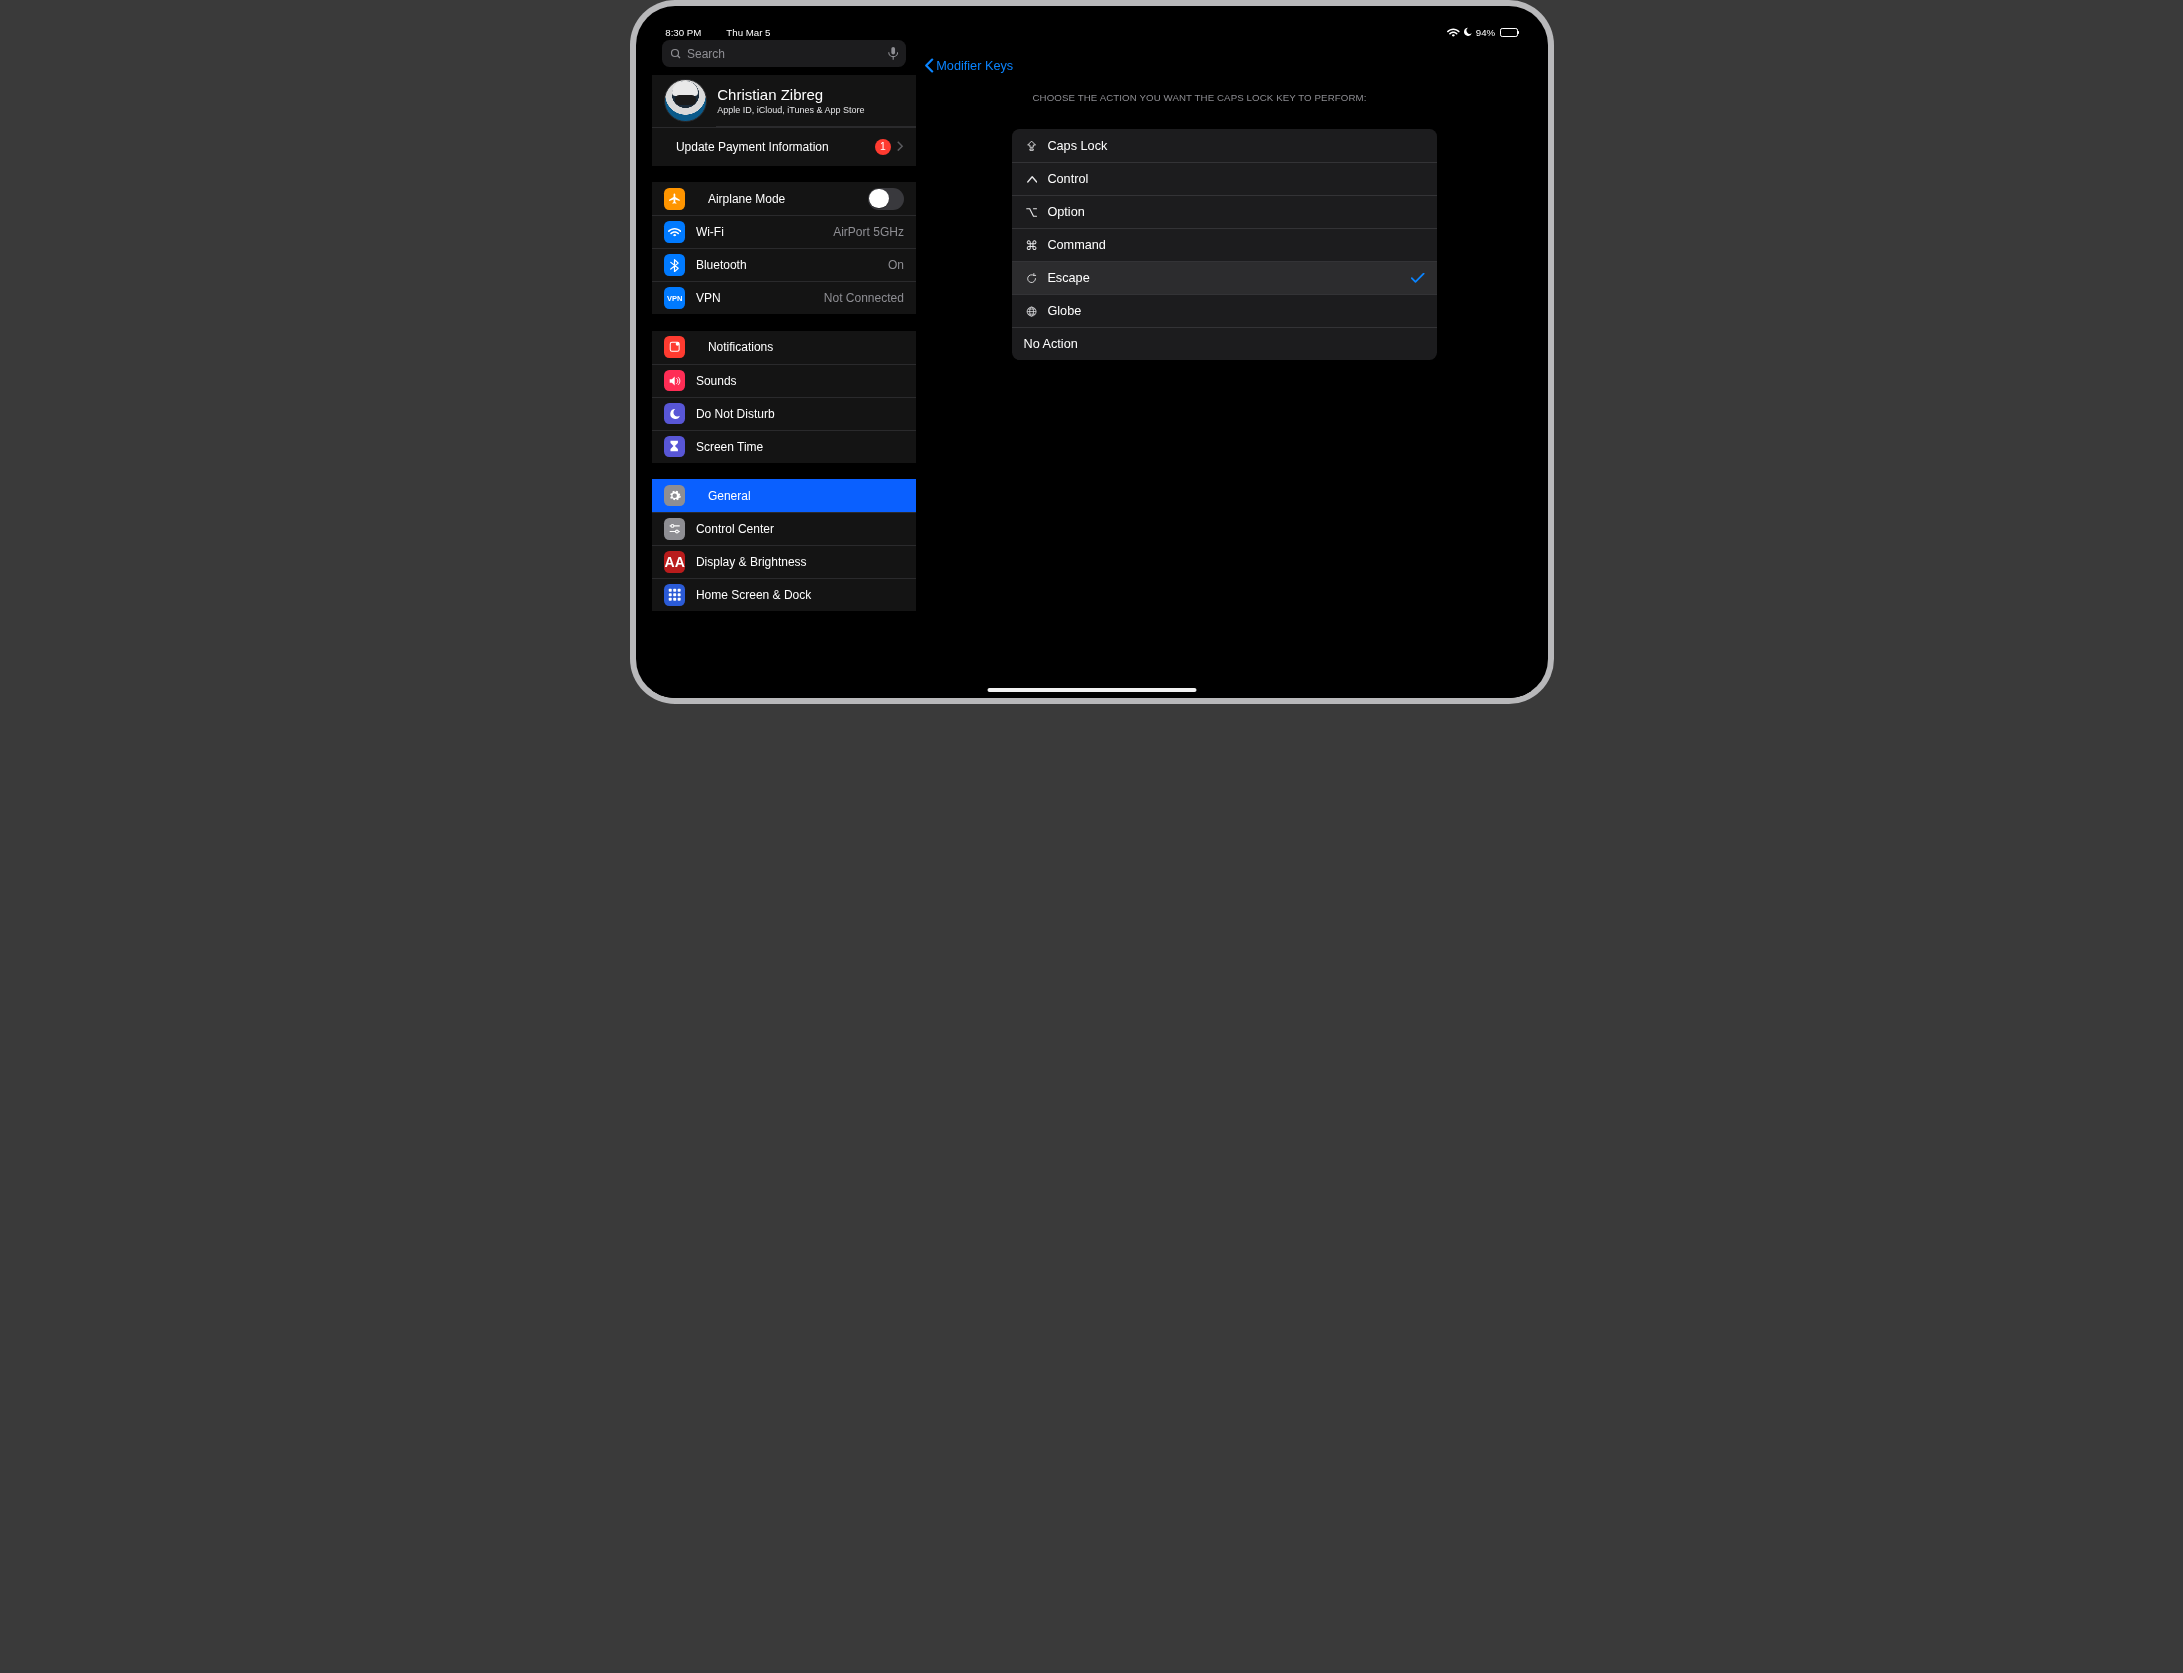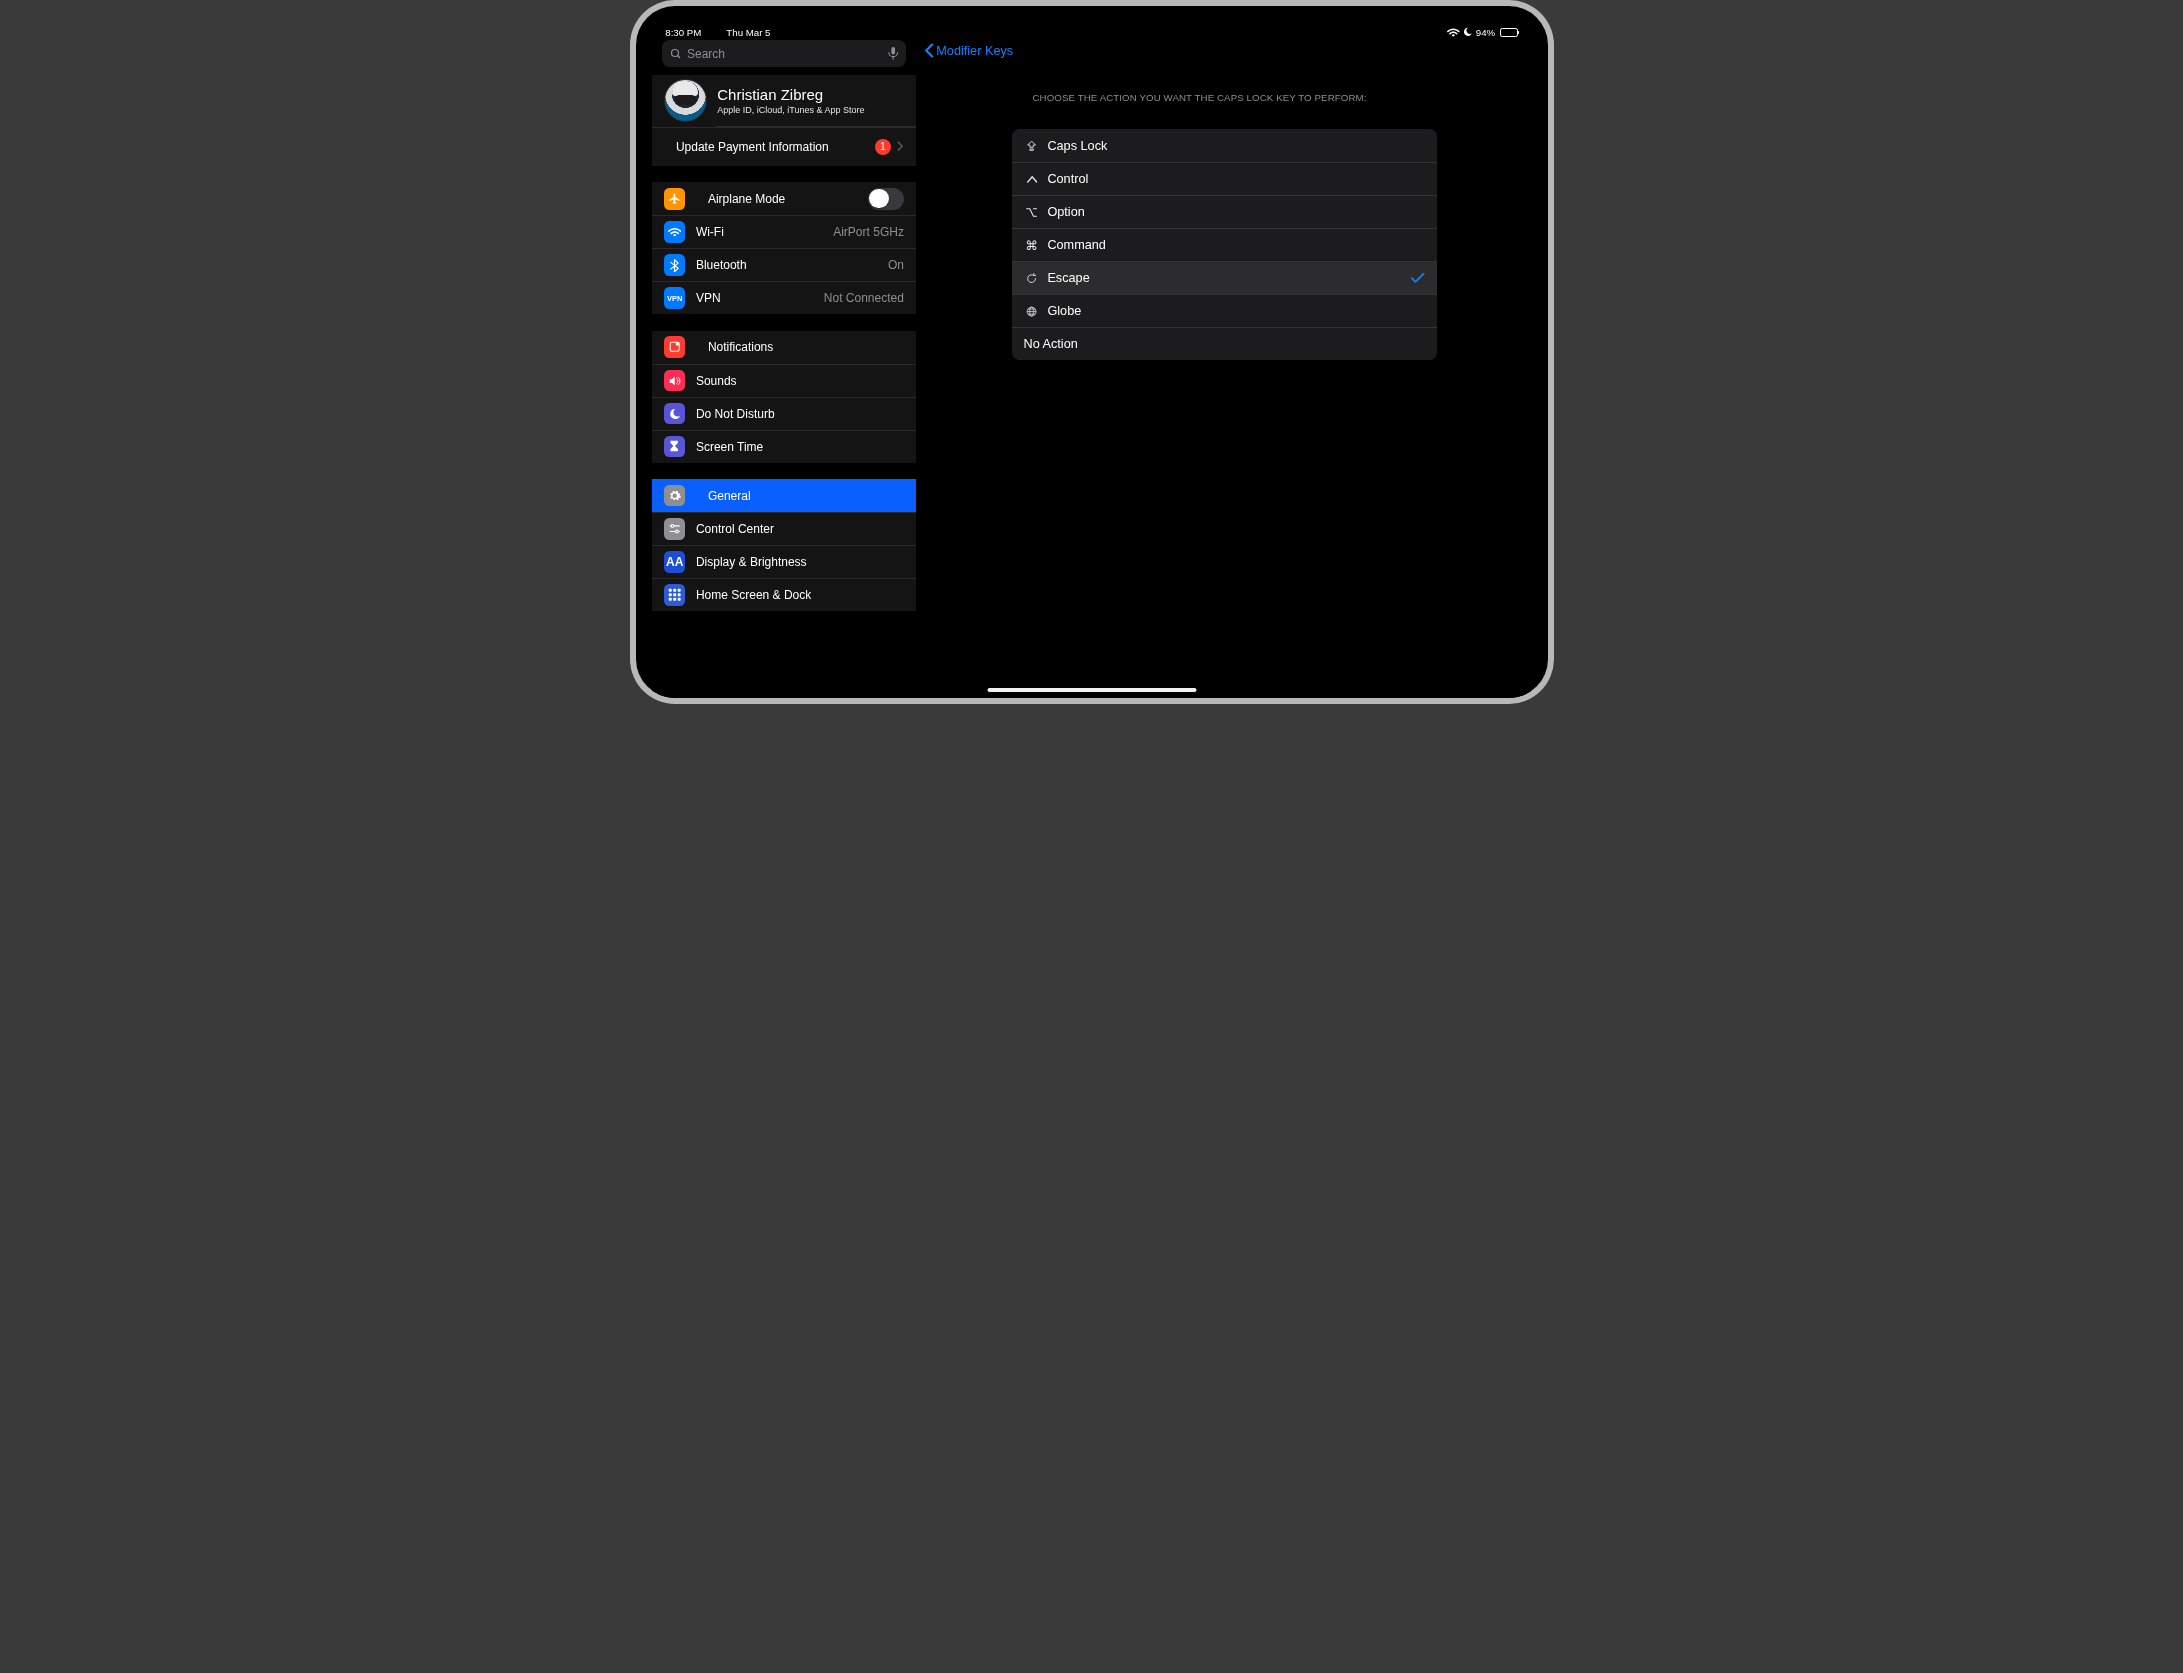--- a/index.html
+++ b/index.html
@@ -104,21 +104,21 @@
   .toggle {
     width: 36px; height: 22.4px; background: #39393d; border-radius: 11.2px;
     position: relative; flex: none;
   }
   .toggle .knob {
     position: absolute; top: 1.5px; left: 1.5px; width: 19.4px; height: 19.4px;
     background: #fff; border-radius: 50%; box-shadow: 0 0.7px 0.7px rgba(0,0,0,0.4);
   }
   
   .nav {
-    height: 33px; display: flex; align-items: flex-start; padding: 3px 7.5px 0;
+    height: 33px; display: flex; align-items: flex-end; padding: 3px 7.5px 0;
   }
   .back {
     display: flex; align-items: center; color: #0a84ff; font-size: 12.7px;
     gap: 1.5px;
   }
   
   .main-content { padding: 15px 0; }
   .section-header {
     color: #8d8d92; font-size: 9.7px; letter-spacing: 0.1px; text-transform: uppercase;
     padding: 0 21px 22px; max-width: 425px; margin: 4px auto;
@@ -303,21 +303,21 @@
                       <line x1="3" y1="7" x2="5.5" y2="7"></line>
                       <line x1="10.5" y1="7" x2="21" y2="7"></line>
                       <circle cx="16" cy="17" r="2.5"></circle>
                       <line x1="3" y1="17" x2="13.5" y2="17"></line>
                       <line x1="18.5" y1="17" x2="21" y2="17"></line>
                     </svg>
                 </span>
                 <span class="label">Control Center</span>
               </div>
               <div class="row">
-                <span class="icon" style="background:#1d4ed8;font-size:12px;font-weight:700">AA</span>
+                <span class="icon" style="background:#b91c1c;font-size:14px;font-weight:700">AA</span>
                 <span class="label">Display &amp; Brightness</span>
               </div>
               <div class="row">
                 <span class="icon" style="background:#2b5bd7">
                   <svg width="13.4" height="13.4" viewBox="0 0 18 18" fill="#fff">
                       <rect x="1" y="1" width="4" height="4" rx="1"></rect>
                       <rect x="7" y="1" width="4" height="4" rx="1"></rect>
                       <rect x="13" y="1" width="4" height="4" rx="1"></rect>
                       <rect x="1" y="7" width="4" height="4" rx="1"></rect>
                       <rect x="7" y="7" width="4" height="4" rx="1"></rect>

